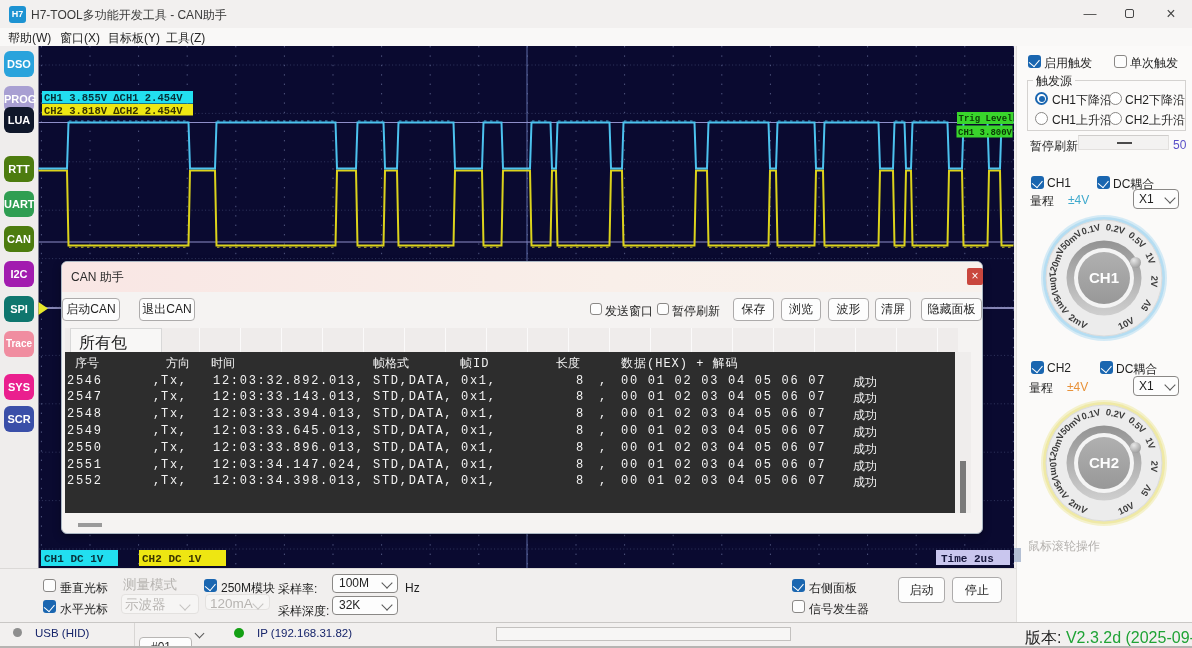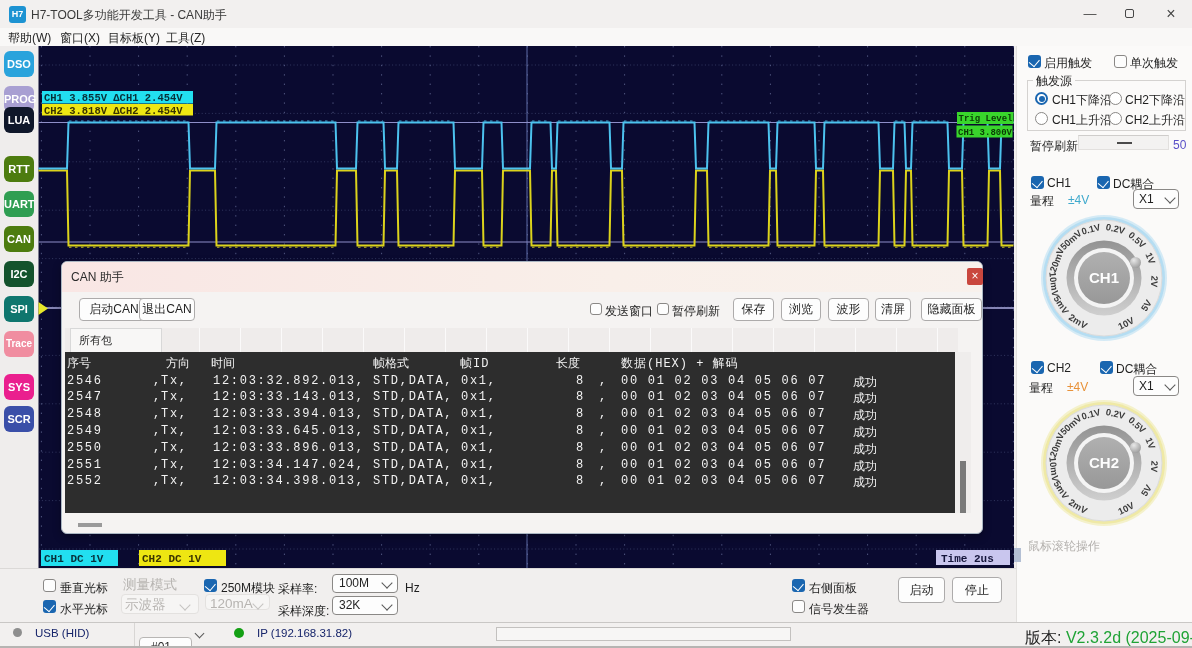--- a/index.html
+++ b/index.html
@@ -41,21 +41,21 @@
 <span style="left:108px">目标板(Y)</span>
 <span style="left:166px">工具(Z)</span>
 </div>
 <div id="sidebar">
 <div class="sbtn" style="top:5px;background:#29a3dc">DSO</div>
 <div class="sbtn" style="top:40px;background:#a89fd2">PROG</div>
 <div class="sbtn" style="top:61px;background:#0f172a">LUA</div>
 <div class="sbtn" style="top:110px;background:#4d7c0f">RTT</div>
 <div class="sbtn" style="top:145px;background:#2f9e52">UART</div>
 <div class="sbtn" style="top:180px;background:#4d7c0f">CAN</div>
-<div class="sbtn" style="top:215px;background:#14532d">I2C</div>
+<div class="sbtn" style="top:215px;background:#a21caf">I2C</div>
 <div class="sbtn" style="top:250px;background:#0f766e">SPI</div>
 <div class="sbtn" style="top:285px;background:#f08da0;font-size:10px">Trace</div>
 <div class="sbtn" style="top:328px;background:#ea1f8e">SYS</div>
 <div class="sbtn" style="top:360px;background:#3a4fa8">SCR</div>
 </div>
 
 <svg id="scope" style="position:absolute;left:38px;top:46px" width="976" height="522" viewBox="38 46 976 522">
 <rect x="38.5" y="46" width="977" height="522" fill="#0a0a30"></rect>
 <g stroke="#5a648e" stroke-width="1" stroke-dasharray="1 2.4" opacity="0.5">
       <line x1="38.5" y1="65.0" x2="1014" y2="65.0"></line>
@@ -115,21 +115,21 @@
 <rect x="139" y="550" width="87" height="16" fill="#eee612"></rect>
 <text x="142" y="562" font-family="Liberation Mono" font-size="11" font-weight="bold" fill="#3a3400">CH2 DC   1V</text>
 <rect x="936" y="550" width="74" height="15" fill="#c9c6ee"></rect>
 <text x="941" y="562" font-family="Liberation Mono" font-size="11" font-weight="bold" fill="#14143a">Time  2us</text>
 </svg>
 
 <div id="dlg" style="position:absolute;left:61px;top:261px;width:922px;height:273px;background:#f5f3f2;border:1px solid #aab6c2;border-radius:6px;box-shadow:0 3px 8px rgba(0,0,0,0.3)">
  <div style="position:absolute;left:0;top:0;width:100%;height:30px;background:linear-gradient(90deg,#f9e6e4 0%,#f9efe9 60%,#f8f1ec 100%);border-radius:5px 5px 0 0"></div>
  <div class="lbl" style="left:9px;top:7px;color:#2a2a2a">CAN 助手</div>
  <div style="position:absolute;left:905px;top:6px;width:16px;height:17px;background:#c9473e;border-radius:2px;color:#fff;font-size:12px;text-align:center;line-height:16px">×</div>
- <div class="btn" style="left:17px;top:36px;width:70px;height:23px;line-height:21px">启动CAN</div>
+ <div class="btn" style="left:0;top:36px;width:58px;height:23px;line-height:21px">启动CAN</div>
  <div class="btn" style="left:77px;top:36px;width:56px;height:23px;line-height:21px">退出CAN</div>
  <div class="cb" style="left:528px;top:41px;width:12px;height:12px"></div>
  <div class="lbl" style="left:543px;top:41px">发送窗口</div>
  <div class="cb" style="left:595px;top:41px;width:12px;height:12px"></div>
  <div class="lbl" style="left:610px;top:41px">暂停刷新</div>
  <div class="btn" style="left:671px;top:36px;width:41px;height:23px;line-height:21px">保存</div>
  <div class="btn" style="left:719px;top:36px;width:40px;height:23px;line-height:21px">浏览</div>
  <div class="btn" style="left:766px;top:36px;width:41px;height:23px;line-height:21px">波形</div>
  <div class="btn" style="left:813px;top:36px;width:36px;height:23px;line-height:21px">清屏</div>
  <div class="btn" style="left:859px;top:36px;width:61px;height:23px;line-height:21px">隐藏面板</div>
@@ -148,23 +148,23 @@
       <div style="position:absolute;left:544px;top:0;width:1px;height:24px;background:#fbfafa"></div>
       <div style="position:absolute;left:585px;top:0;width:1px;height:24px;background:#fbfafa"></div>
       <div style="position:absolute;left:626px;top:0;width:1px;height:24px;background:#fbfafa"></div>
       <div style="position:absolute;left:667px;top:0;width:1px;height:24px;background:#fbfafa"></div>
       <div style="position:absolute;left:708px;top:0;width:1px;height:24px;background:#fbfafa"></div>
       <div style="position:absolute;left:749px;top:0;width:1px;height:24px;background:#fbfafa"></div>
       <div style="position:absolute;left:790px;top:0;width:1px;height:24px;background:#fbfafa"></div>
       <div style="position:absolute;left:831px;top:0;width:1px;height:24px;background:#fbfafa"></div>
       <div style="position:absolute;left:872px;top:0;width:1px;height:24px;background:#fbfafa"></div>
     </div>
- <div style="position:absolute;left:8px;top:66px;width:92px;height:24px;background:#f8f7f6;border:1px solid #d8d8d8;border-bottom:none;font-size:11px;color:#1f1f1f;padding:4px 0 0 8px">所有包</div>
+ <div style="position:absolute;left:8px;top:66px;width:92px;height:24px;background:#f8f7f6;border:1px solid #d8d8d8;border-bottom:none;font-size:16px;color:#1f1f1f;padding:4px 0 0 8px">所有包</div>
  <div id="tbl" class="mono" style="position:absolute;left:3px;top:90px;width:890px;height:161px;background:#2d2d2d;color:#f2f2f2;font-size:12px;overflow:hidden">
-      <span style="position:absolute;left:2px;top:3px;letter-spacing:0px">序号</span>
+      <span style="position:absolute;left:10px;top:3px;letter-spacing:0px">序号</span>
 <span style="position:absolute;left:101px;top:3px;letter-spacing:0px">方向</span>
 <span style="position:absolute;left:146px;top:3px;letter-spacing:0px">时间</span>
 <span style="position:absolute;left:308px;top:3px;letter-spacing:0px">帧格式</span>
 <span style="position:absolute;left:395px;top:3px;letter-spacing:1px">帧ID</span>
 <span style="position:absolute;left:491px;top:3px;letter-spacing:0px">长度</span>
 <span style="position:absolute;left:556px;top:3px;letter-spacing:1px">数据(HEX) + 解码</span>
 <span style="position:absolute;left:2px;top:21.5px;letter-spacing:1.72px">2546</span>
 <span style="position:absolute;left:88px;top:21.5px">,</span>
       <span style="position:absolute;left:96px;top:21.5px;letter-spacing:1.72px">Tx,</span>
 <span style="position:absolute;left:148px;top:21.5px;letter-spacing:1.72px">12:03:32.892.013,</span>

